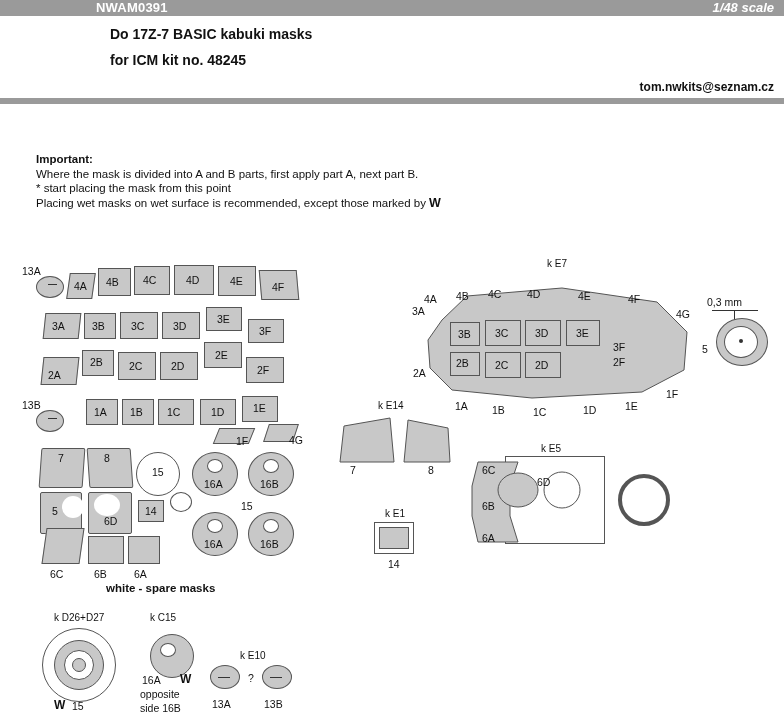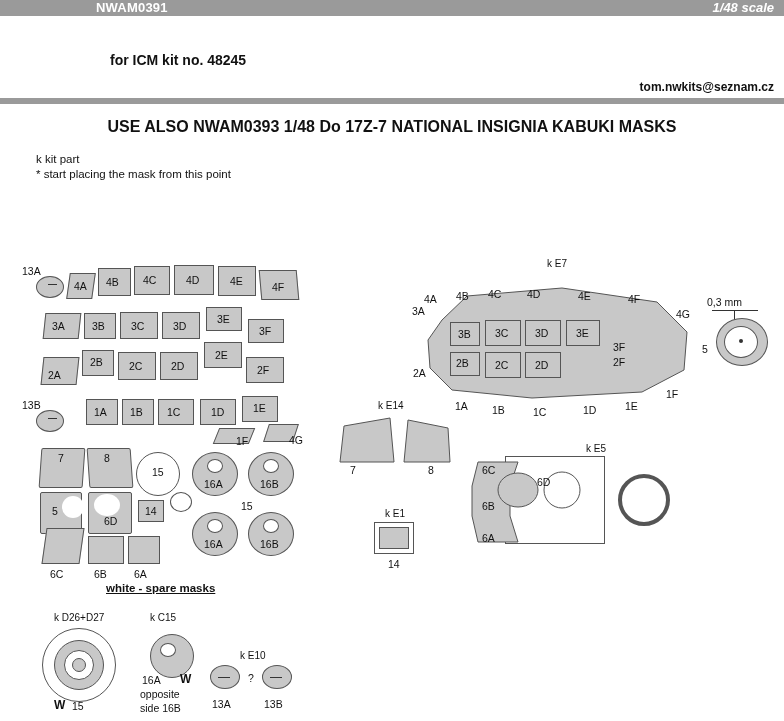--- a/index.html
+++ b/index.html
@@ -58,30 +58,35 @@
 <body>
 
 <div class="page">
 
   <div class="header">
     <div class="hdr-topbar"></div>
     <div class="hdr-code">NWAM0391</div>
     <div class="hdr-scale">1/48 scale</div>
 
 
+    <div class="hdr-l1">Do 17Z-7 BASIC kabuki masks</div>
     <div class="hdr-l2">for ICM kit no. 48245</div>
     <div class="hdr-mail">tom.nwkits@seznam.cz</div>
     <div class="hdr-rule"></div>
   </div>
 
-  <div class="use-also">USE ALSO NWAM0393 1/48 Do 17Z-7 NATIONAL INSIGNIA KABUKI MASKS</div>
 
   <div class="imp">
-    <div class="row">k kit part</div>
+    <div class="row"><b>Important:</b></div>
+    <div class="row">Where the mask is divided into A and B parts, first apply part A, next part B.</div>
     <div class="row">*  start placing the mask from this point</div>
+    <div class="row">
+      <span>Placing wet masks on wet surface is recommended, except those marked by</span>
+      <span class="bold-w">W</span>
+    </div>
   </div>
 
   <div>
 
     <div class="circ grayfill" style="left:36px;top:276px;width:28px;height:22px;border-radius:50%;"></div>
     <div class="lbl" style="left:22px;top:265px;">13A</div>
     <div class="line" style="left:48px;top:284px;width:9px;height:1px;"></div>
 
     <div class="shape" style="left:68px;top:273px;width:26px;height:26px;transform:skewX(-8deg);"></div>
     <div class="lbl" style="left:74px;top:280px;">4A</div>
@@ -203,21 +208,21 @@
 
     <div class="shape" style="left:44px;top:528px;width:38px;height:36px;transform:skewX(-8deg);"></div>
     <div class="lbl" style="left:50px;top:568px;">6C</div>
 
     <div class="shape" style="left:88px;top:536px;width:36px;height:28px;"></div>
     <div class="lbl" style="left:94px;top:568px;">6B</div>
 
     <div class="shape" style="left:128px;top:536px;width:32px;height:28px;"></div>
     <div class="lbl" style="left:134px;top:568px;">6A</div>
 
-    <div class="centered-note" style="left:106px;top:582px;text-decoration:underline;">white - spare masks</div>
+    <div class="centered-note" style="left:106px;top:582px;">white - spare masks</div>
   </div>
 
   <div>
     <div class="ttl" style="left:547px;top:258px;">k E7</div>
 
     <svg style="position:absolute;left:412px;top:280px;" width="300" height="145">
       <polygon points="30,40 55,16 150,8 245,22 275,52 272,90 230,112 120,118 40,110 18,88 16,60" fill="#c8c8c8" stroke="#555" stroke-width="1"></polygon>
     </svg>
 
     <div class="lbl" style="left:424px;top:293px;">4A</div>
@@ -282,21 +287,21 @@
   </div>
 
   <div>
     <div class="ttl" style="left:385px;top:508px;">k E1</div>
     <div class="panel" style="left:374px;top:522px;width:40px;height:32px;background:#fff;"></div>
     <div class="shape" style="left:379px;top:527px;width:30px;height:22px;"></div>
     <div class="lbl" style="left:388px;top:558px;">14</div>
   </div>
 
   <div>
-    <div class="ttl" style="left:558px;top:443px;padding-left:28px;">k E5</div>
+    <div class="ttl" style="left:513px;top:443px;padding-left:28px;">k E5</div>
     <div class="panel" style="left:505px;top:456px;width:100px;height:88px;"></div>
     <svg style="position:absolute;left:470px;top:456px;" width="150" height="92">
       <polygon points="8,6 48,6 40,30 40,60 48,86 8,86 2,60 2,30" fill="#c8c8c8" stroke="#555" stroke-width="1"></polygon>
       <ellipse cx="48" cy="34" rx="20" ry="17" fill="#c8c8c8" stroke="#555" stroke-width="1"></ellipse>
       <circle cx="92" cy="34" r="18" fill="#ffffff" stroke="#555" stroke-width="1"></circle>
     </svg>
     <div class="lbl" style="left:482px;top:464px;">6C</div>
     <div class="lbl" style="left:482px;top:500px;">6B</div>
     <div class="lbl" style="left:482px;top:532px;">6A</div>
     <div class="lbl" style="left:537px;top:476px;">6D</div>

